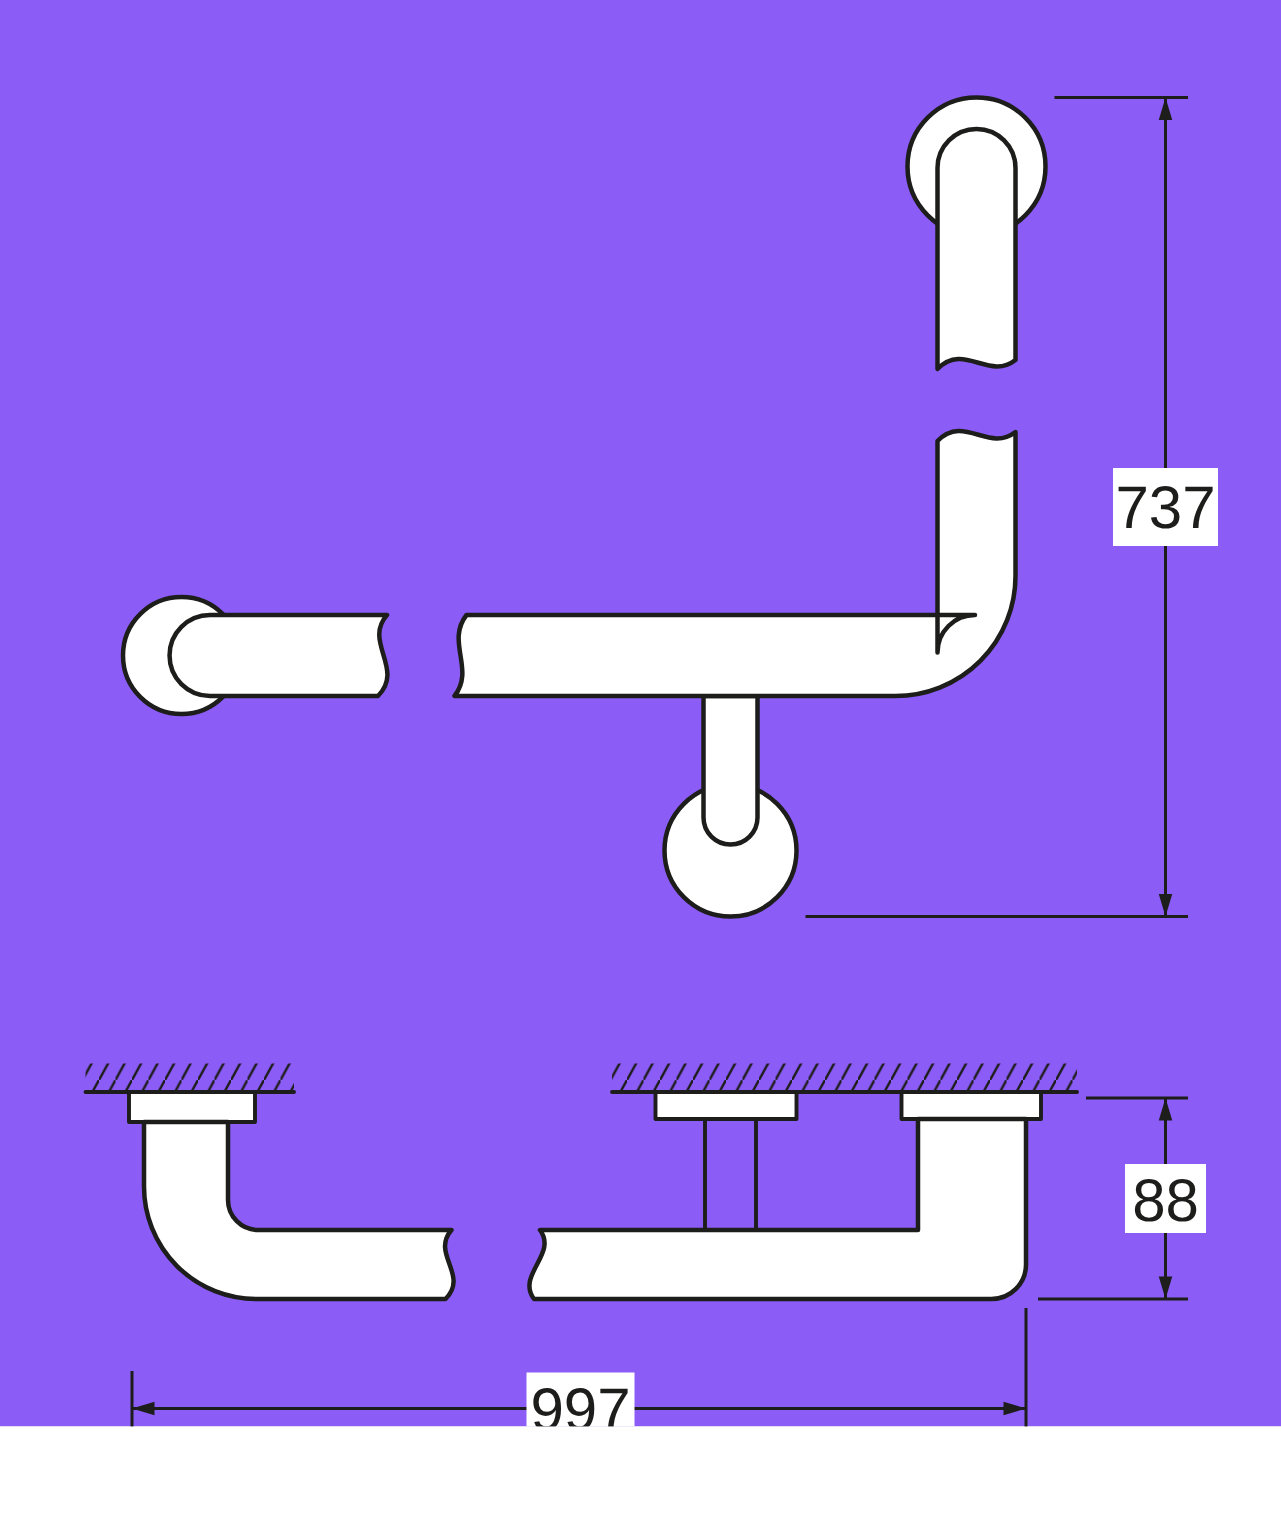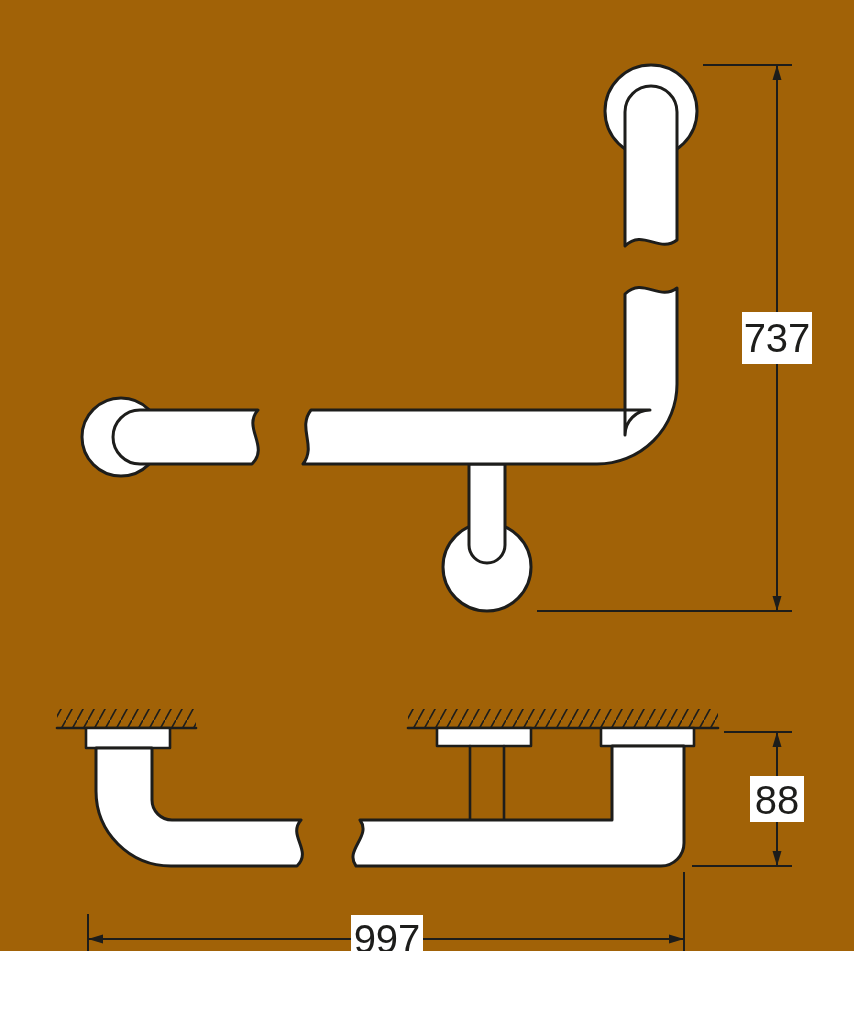--- a/index.html
+++ b/index.html
@@ -1,20 +1,20 @@
 <!DOCTYPE html>
 <html><head>
 <meta charset="utf-8">
 <style>
   html, body { margin: 0; padding: 0; background: #ffffff; }
   .canvas {
     position: relative;
     width: 854px;
     height: 951px;
-    background: #a16207;
+    background: #8b5cf6;
     outline: 1px solid #e6e6e6;
     font-family: "Liberation Sans", sans-serif;
   }
   svg { display: block; }
 
   
   .draw line { stroke: #1d1d1b; stroke-width: 2.6; fill: none; stroke-linecap: round; }
   .draw path, .draw circle, .draw rect {
     stroke: #1d1d1b;
     stroke-width: 3;

